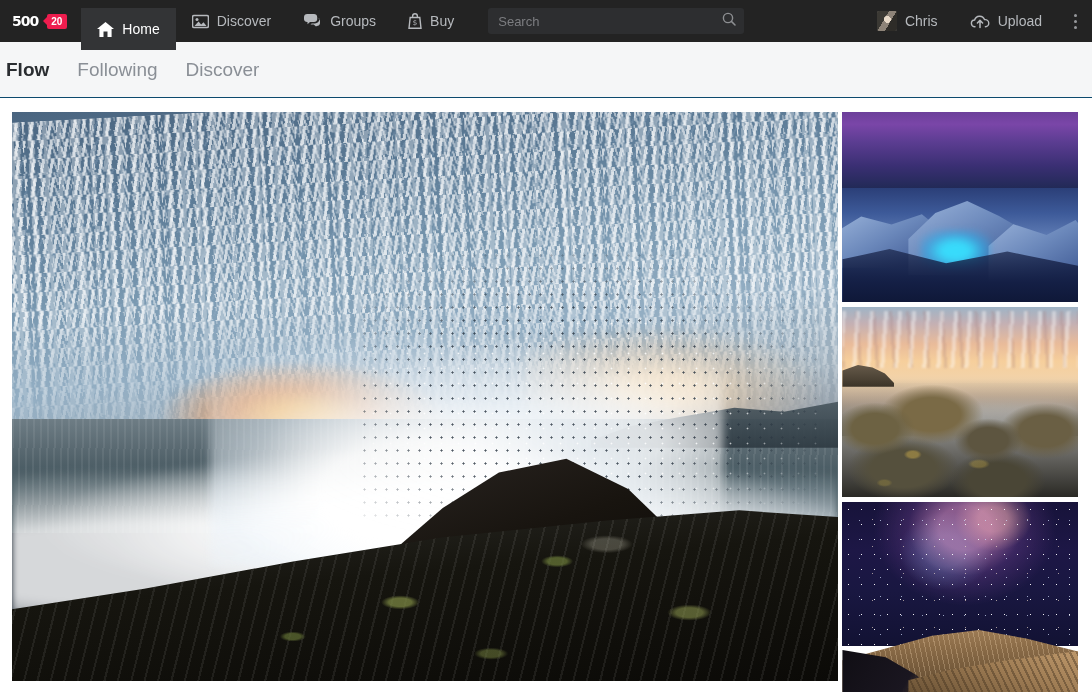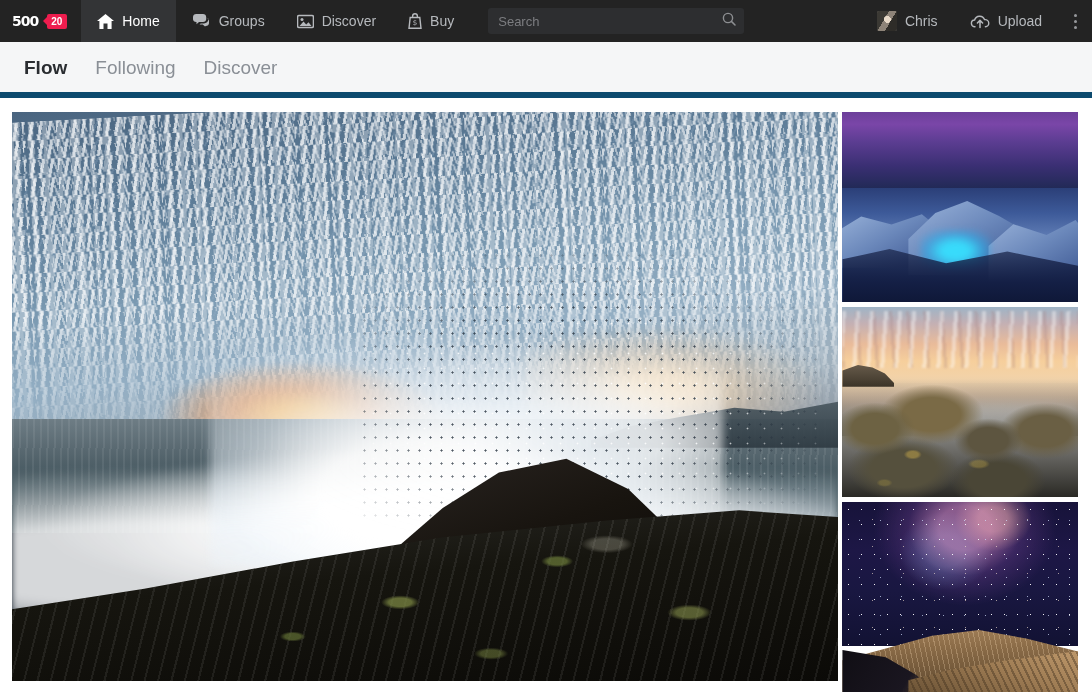--- a/index.html
+++ b/index.html
@@ -58,21 +58,21 @@
   .nav-item {
     display: flex; align-items: center;
     gap: 8px;
     padding: 0 16px;
     height: 42px;
     color: #b6b9bd;
     font-size: 14px;
     cursor: pointer;
     text-decoration: none;
   }
-  .nav-item.active { background: #333436; color: #ffffff; }
+  .nav-item.active { background: #333436; color: #ffffff; margin-top: 8px; }
   .nav-item .glyph { display: flex; align-items: center; }
   .nav-item svg { display: block; }
 
   .search-box {
     align-self: center;
     margin-left: 18px;
     width: 256px; height: 26px;
     background: #2d2e30;
     border-radius: 3px;
     display: flex; align-items: center;
@@ -118,23 +118,23 @@
     width: 3px; height: 3px;
     border-radius: 50%;
     background: #96989b;
     display: block;
   }
 
   
   .tabbar {
     height: 56px;
     background: #f5f6f7;
-    border-bottom: 6px solid #0c4a6e;
+    border-bottom: 1px solid #0c4a6e;
     display: flex; align-items: center;
-    padding-left: 24px;
+    padding-left: 6px;
     gap: 28px;
   }
   .tab {
     font-size: 19px;
     color: #8a8f96;
     cursor: pointer;
     line-height: 1;
   }
   .tab.active { color: #2a2d31; font-weight: bold; }
 
@@ -400,37 +400,37 @@
     <span class="glyph">
       <svg width="17" height="15" viewBox="0 0 17 15">
           <path fill="#ffffff" d="M8.5 0L0 7h2.4v8h4.1V9.6h4V15h4.1V7H17z"></path>
         </svg>
     </span>
     <span>Home</span>
   </div>
 
   <div class="nav-item">
     <span class="glyph">
-      <svg width="19" height="15" viewBox="0 0 19 15">
-          <path fill="#b6b9bd" d="M11 0H4.2C2.4 0 1 1.3 1 2.9v2.3C1 6.8 2.4 8 4.2 8h.3v2.3L7 8h4c1.8 0 3.2-1.2 3.2-2.8V2.9C14.2 1.3 12.8 0 11 0z"></path>
-          <path fill="#b6b9bd" d="M16.3 4.4v1.2c0 2.2-1.9 3.9-4.3 3.9H8.7l-1.2 1.1h3.2l2.6 2.2V12h.5c1.7 0 3.2-1.2 3.2-2.8V7c0-1.1-.6-2-1.7-2.6z"></path>
-        </svg>
-    </span>
-    <span>Groups</span>
-  </div>
-
-  <div class="nav-item">
-    <span class="glyph">
       <svg width="17" height="15" viewBox="0 0 17 15">
           <rect x="0.5" y="1.5" width="16" height="12" rx="1.5" fill="none" stroke="#b6b9bd" stroke-width="1.6"></rect>
           <circle cx="5" cy="5.5" r="1.5" fill="#b6b9bd"></circle>
           <path fill="#b6b9bd" d="M2.5 12l4-4.5 2.7 3 2.3-2.2 3 3.7z"></path>
         </svg>
     </span>
     <span>Discover</span>
+  </div>
+
+  <div class="nav-item">
+    <span class="glyph">
+      <svg width="19" height="15" viewBox="0 0 19 15">
+          <path fill="#b6b9bd" d="M11 0H4.2C2.4 0 1 1.3 1 2.9v2.3C1 6.8 2.4 8 4.2 8h.3v2.3L7 8h4c1.8 0 3.2-1.2 3.2-2.8V2.9C14.2 1.3 12.8 0 11 0z"></path>
+          <path fill="#b6b9bd" d="M16.3 4.4v1.2c0 2.2-1.9 3.9-4.3 3.9H8.7l-1.2 1.1h3.2l2.6 2.2V12h.5c1.7 0 3.2-1.2 3.2-2.8V7c0-1.1-.6-2-1.7-2.6z"></path>
+        </svg>
+    </span>
+    <span>Groups</span>
   </div>
 
   <div class="nav-item">
     <span class="glyph">
       <svg width="14" height="16" viewBox="0 0 14 16">
           <path d="M2.2 4.5h9.6L13 15.2H1z" fill="none" stroke="#b6b9bd" stroke-width="1.4"></path>
           <path d="M4.6 5V3.2a2.4 2.4 0 014.8 0V5" fill="none" stroke="#b6b9bd" stroke-width="1.4"></path>
           <text x="7" y="12.4" font-size="7" font-family="DejaVu Sans, sans-serif" fill="#b6b9bd" text-anchor="middle">$</text>
         </svg>
     </span>

